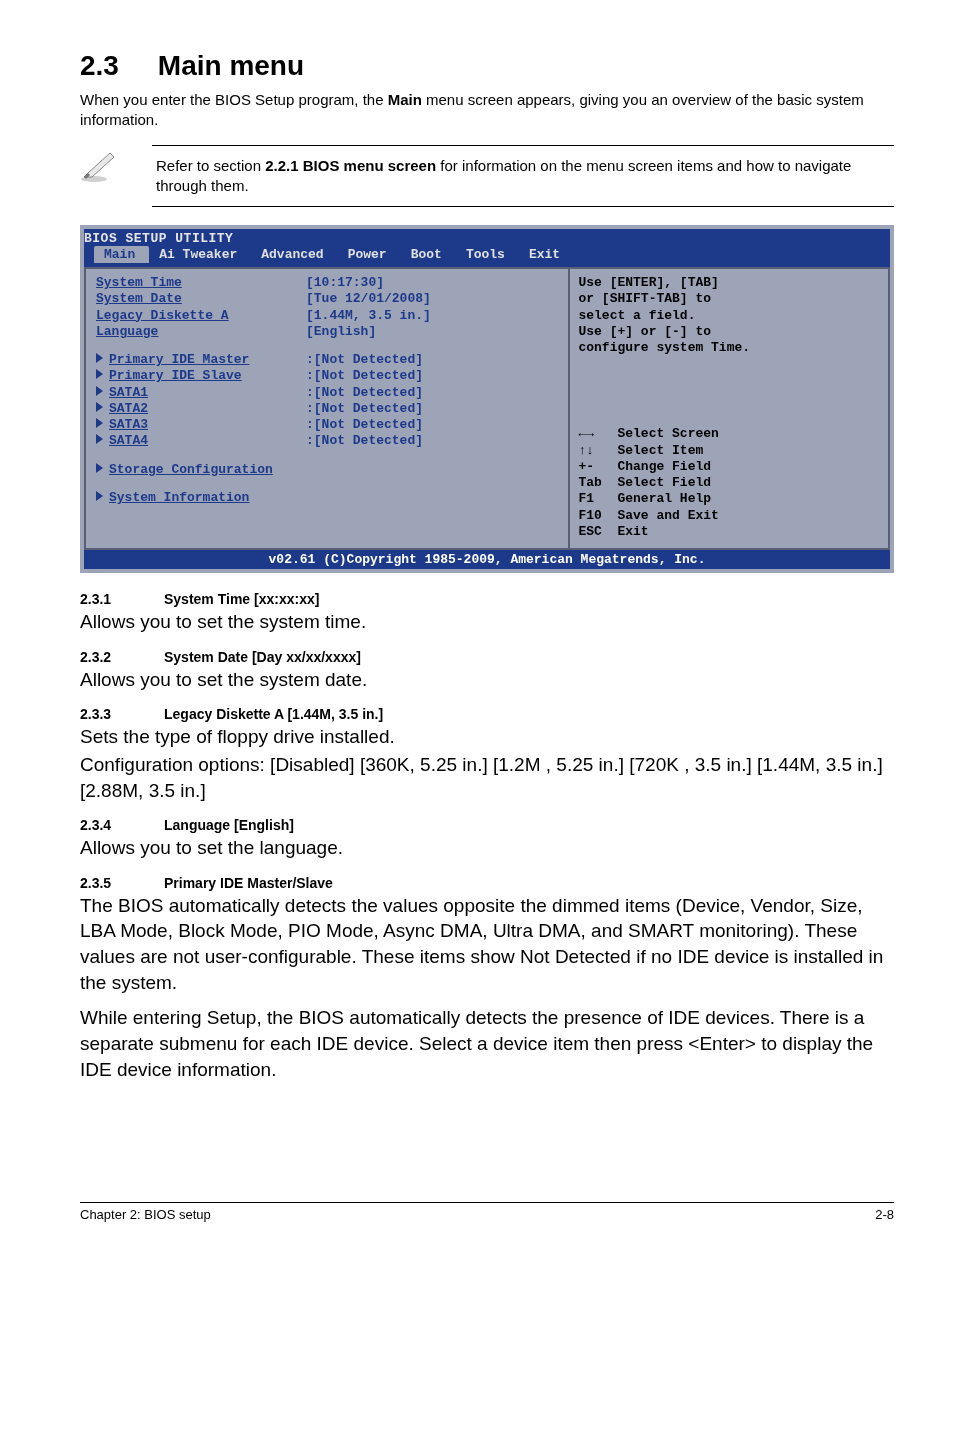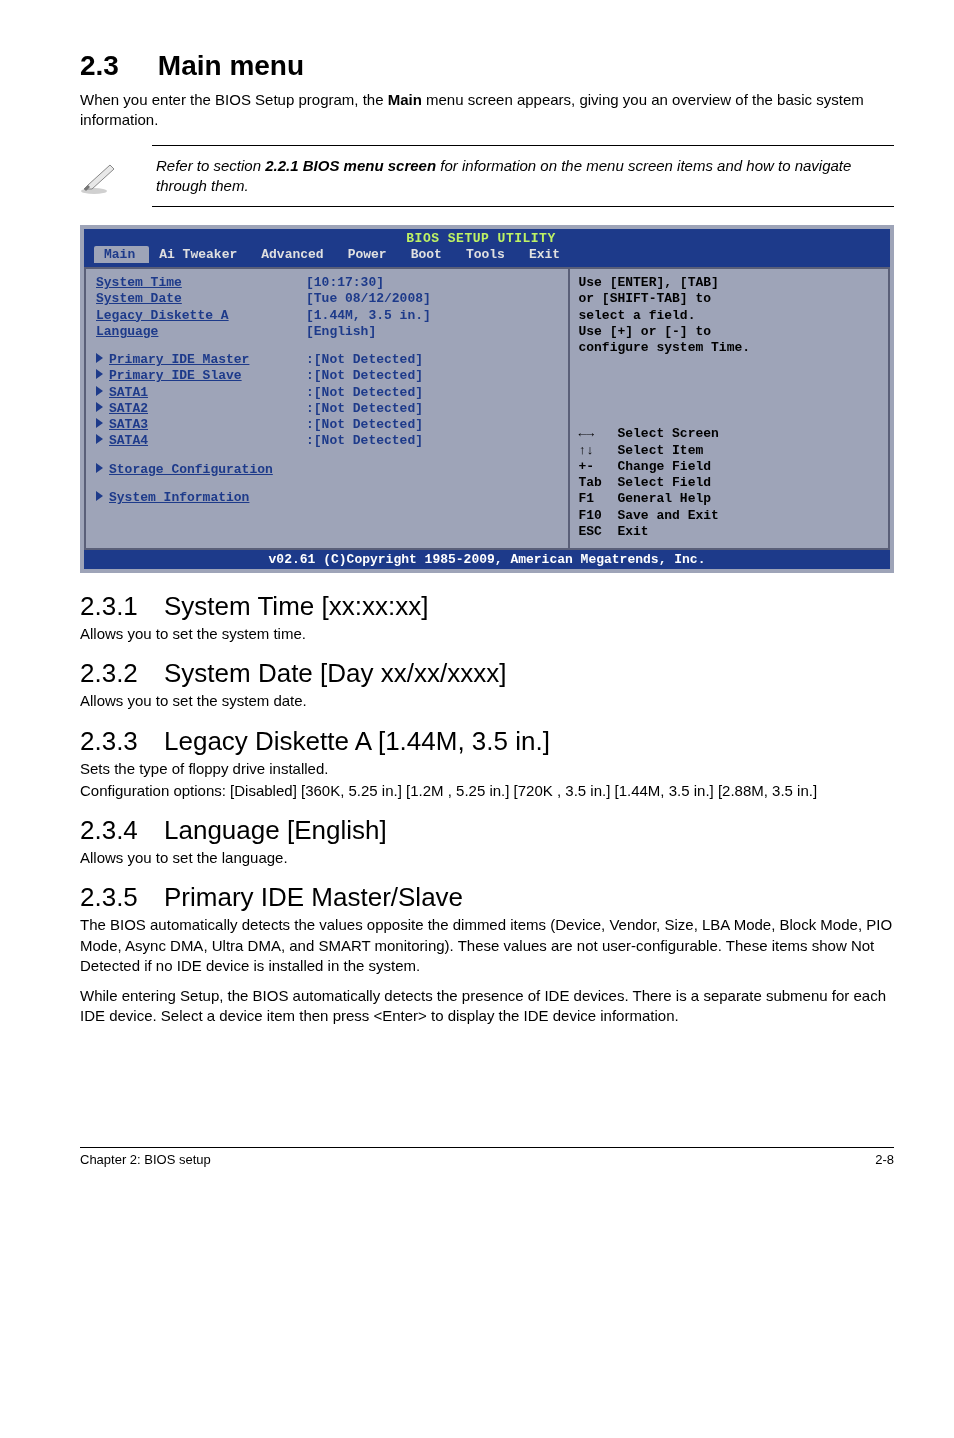--- a/index.html
+++ b/index.html
@@ -19,23 +19,22 @@
     font-weight: bold;
     margin: 0 0 8px 0;
   }
   .intro {
     font-size: 15px;
     line-height: 1.35;
     margin: 4px 0 14px 0;
   }
   .note-block {
     display: flex;
-    align-items: center;
+    align-items: flex-start;
     margin: 8px 0 18px 0;
-    font-style: italic;
   }
   .pencil-icon {
     width: 48px;
     flex-shrink: 0;
     padding-top: 6px;
   }
   .pencil-icon svg { display:block; }
   .note-text {
     flex: 1;
     border-top: 1px solid #000;
@@ -50,23 +49,22 @@
     width: 100%;
     background: #1d3a8a;
     color: #fff;
     font-family: "Courier New", monospace;
     font-size: 13px;
     font-weight: bold;
     border: 4px solid #9ea4b8;
     margin: 10px 0 18px 0;
   }
   .bios-title {
-    text-align: center;
     padding: 2px 12px 0 0;
-    color: #bef264;
+    color: #e5e5e5;
     letter-spacing: 0.5px;
   }
   .bios-tabs {
     display: flex;
     padding: 0 10px 4px 10px;
   }
   .bios-tab {
     padding: 1px 14px 1px 10px;
     color: #e0e0e0;
   }
@@ -116,27 +114,27 @@
     background: #1d3a8a;
     color: #fff;
     text-align: center;
     padding: 2px 0;
     font-family: "Courier New", monospace;
     font-size: 13px;
     font-weight: bold;
   }
   
   h2.sub {
-    font-size: 26px;
-    font-weight: normal;
+    font-size: 14px;
+    font-weight: bold;
     margin: 14px 0 2px 0;
   }
   .sub-num { display:inline-block; width: 84px; }
   .body-text {
-    font-size: 15px;
+    font-size: 19px;
     line-height: 1.35;
     margin: 2px 0 10px 0;
   }
   .footer {
     border-top: 1px solid #000;
     margin-top: 120px;
     padding-top: 4px;
     display: flex;
     justify-content: space-between;
     font-size: 13px;
@@ -180,21 +178,21 @@
       <span class="bios-tab">Exit</span>
     </div>
     <div class="bios-body">
       <div class="bios-left">
         <div class="bios-row">
           <span class="bios-label">System Time</span>
           <span class="bios-value">[10:17:30]</span>
         </div>
         <div class="bios-row">
           <span class="bios-label">System Date</span>
-          <span class="bios-value">[Tue 08/12/2008]</span>
+          <span class="bios-value">[Tue 12/01/2008]</span>
         </div>
         <div class="bios-row">
           <span class="bios-label">Legacy Diskette A</span>
           <span class="bios-value">[1.44M, 3.5 in.]</span>
         </div>
         <div class="bios-row">
           <span class="bios-label">Language</span>
           <span class="bios-value">[English]</span>
         </div>
         <div style="height:12px"></div>

